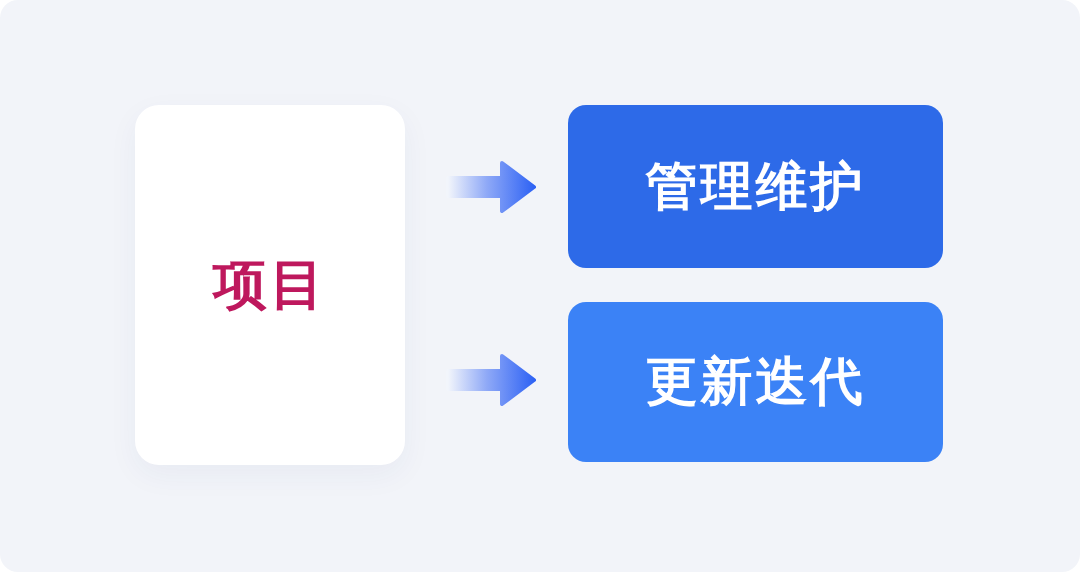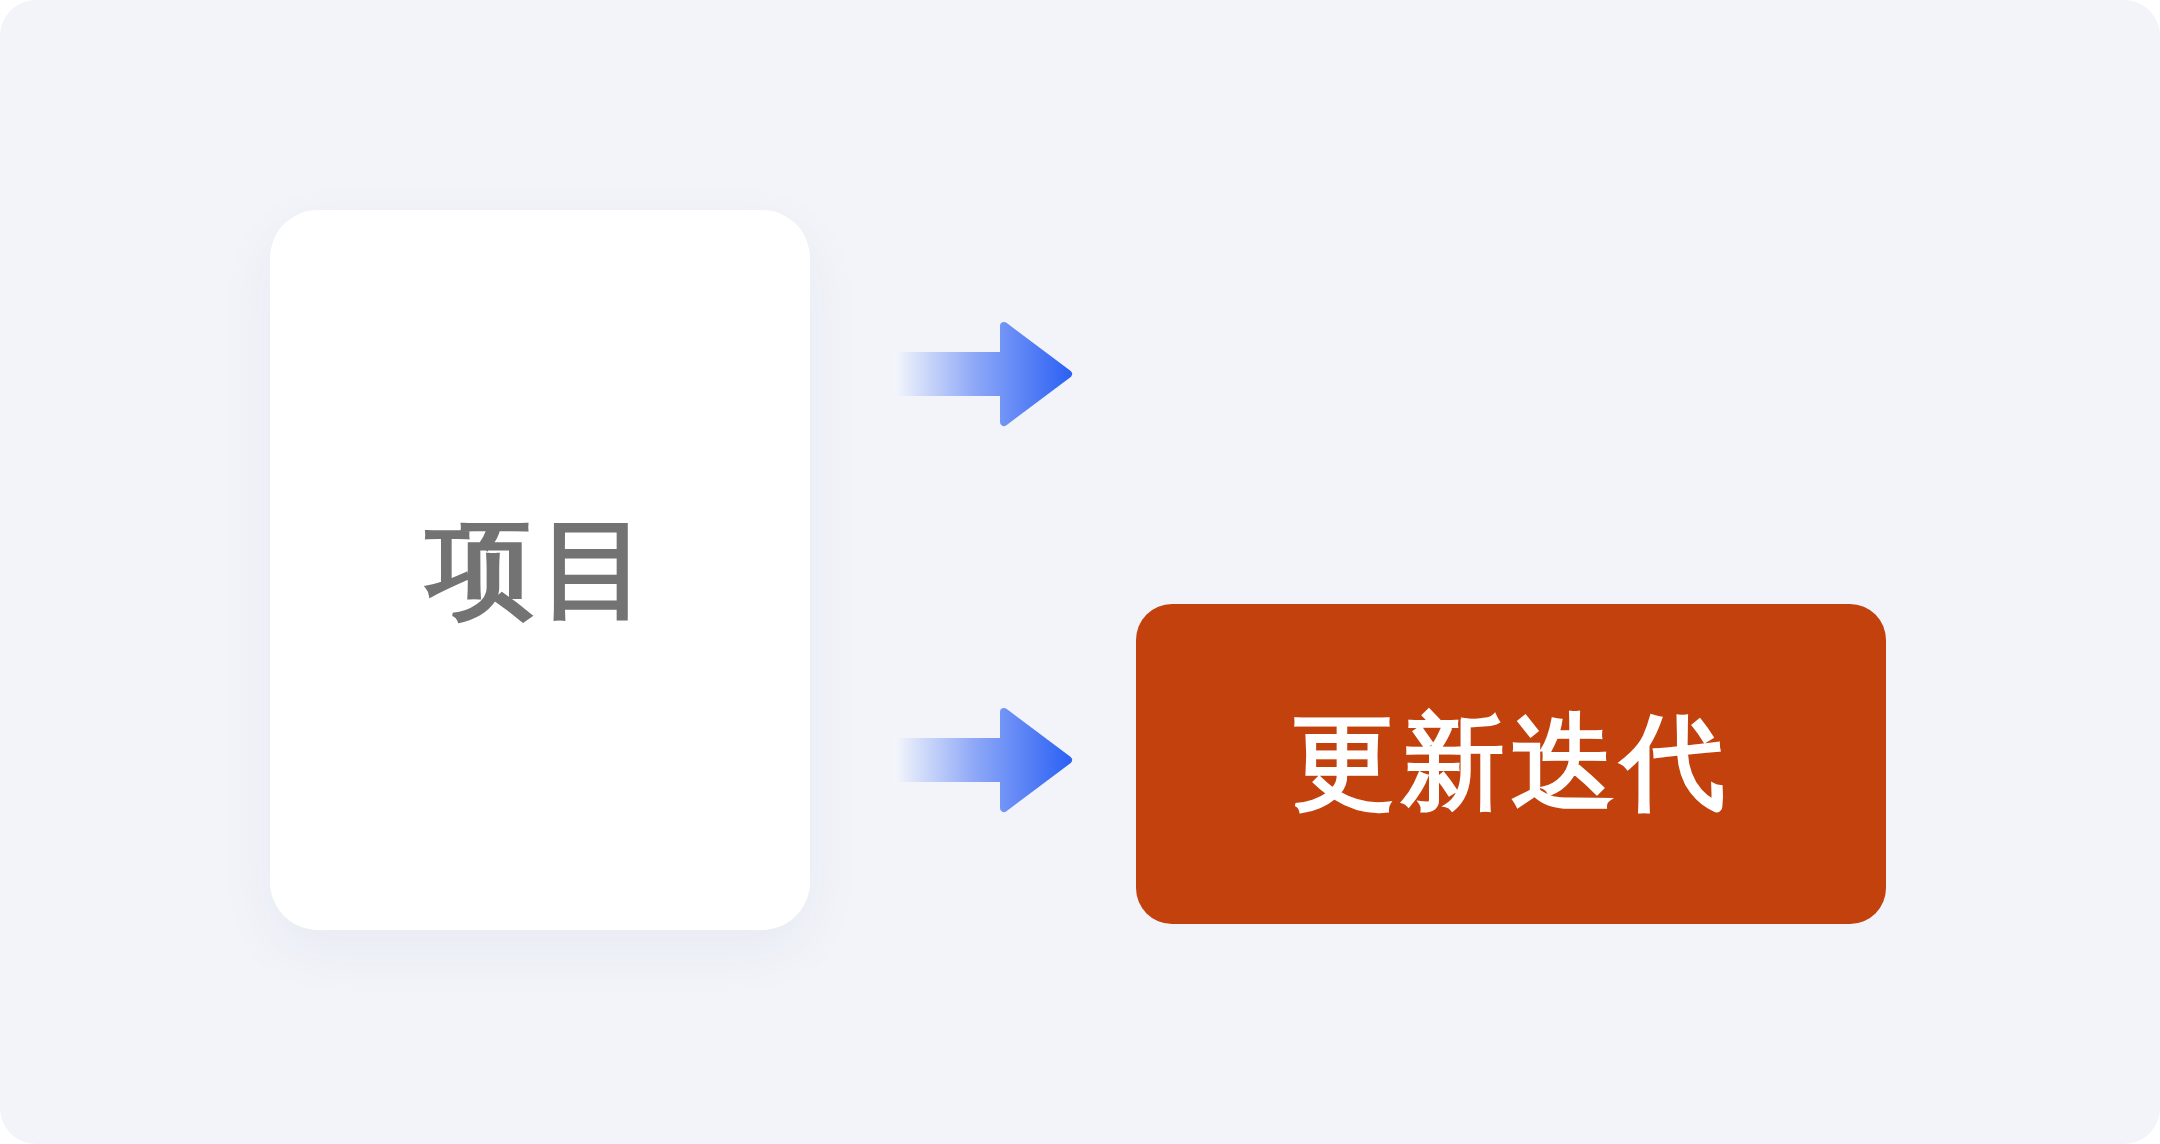--- a/index.html
+++ b/index.html
@@ -31,21 +31,21 @@
     display: flex;
     flex-direction: column;
     align-items: center;
     justify-content: center;
   }
   .source-line {
     font-size: 54px;
     line-height: 72px;
     font-weight: 800;
     letter-spacing: 3px;
-    color: #737373;
+    color: #be185d;
     text-align: center;
     white-space: nowrap;
   }
   .arrow {
     position: absolute;
     width: 92px;
     height: 56px;
   }
   .arrow-1 { left: 446px; top: 159px; }
   .arrow-2 { left: 446px; top: 352px; }
@@ -92,18 +92,21 @@
     <defs>
       <linearGradient id="arrowGrad2" x1="0" y1="0" x2="1" y2="0">
         <stop offset="0%" stop-color="#F2F5FB"></stop>
         <stop offset="45%" stop-color="#8FA9F7"></stop>
         <stop offset="100%" stop-color="#2F63F4"></stop>
       </linearGradient>
     </defs>
     <polygon points="2,19 56,19 56,4 88,28 56,52 56,37 2,37" fill="url(#arrowGrad2)" stroke="url(#arrowGrad2)" stroke-width="4" stroke-linejoin="round"></polygon>
   </svg>
 
+  <div class="target-box target-box-1" style="background: rgb(45, 106, 232);">
+    <span class="target-label">管理维护</span>
+  </div>
 
-  <div class="target-box target-box-2" style="background: #c2410c;">
+  <div class="target-box target-box-2" style="background: #3b82f6;">
     <span class="target-label">更新迭代</span>
   </div>
 
 </div>
 
 </body></html>

